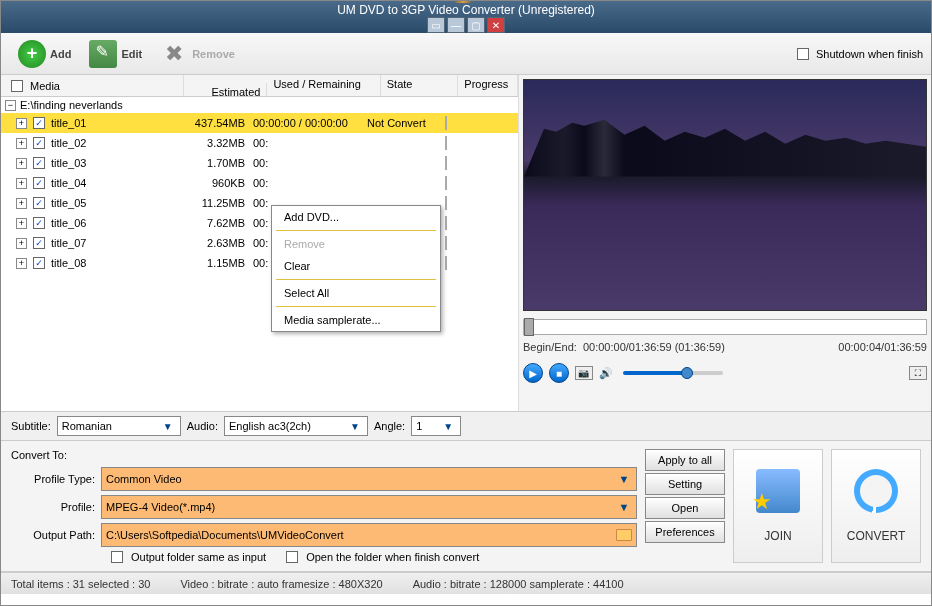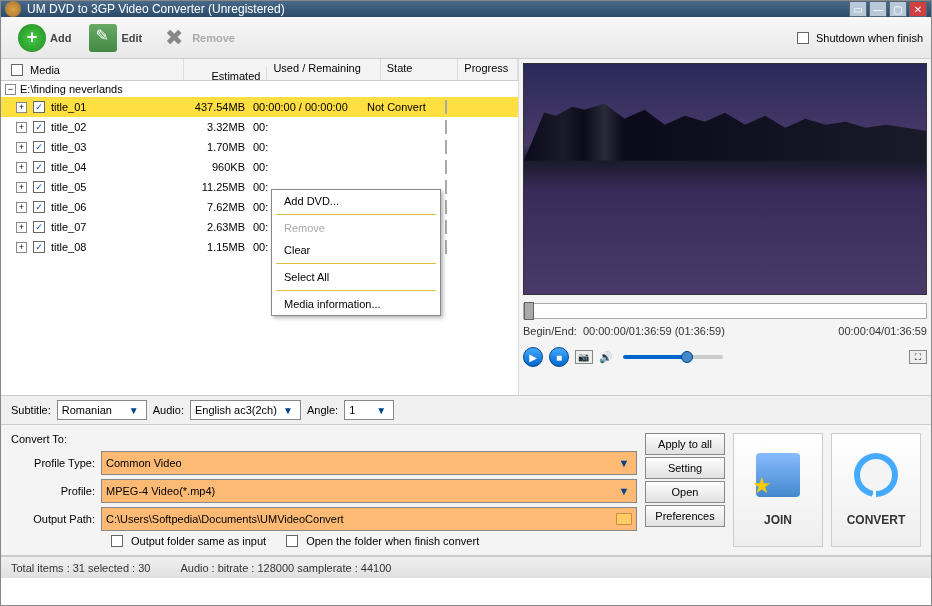--- a/index.html
+++ b/index.html
@@ -1,18 +1,18 @@
 <!DOCTYPE html>
 <html><head>
 <meta charset="utf-8">
 <style>
 * { box-sizing: border-box; margin: 0; padding: 0; font-family: Tahoma, Arial, sans-serif; font-size: 11px; }
 body { background: #fff; width: 932px; height: 606px; overflow: hidden; border: 1px solid #888; }
 
-.titlebar { height: 16px; background: linear-gradient(#4a6a8a, #2a4a6a); color: #fff; display: flex; align-items: center; padding: 0 4px; }
+.titlebar { height: 32px; background: linear-gradient(#4a6a8a, #2a4a6a); color: #fff; display: flex; align-items: center; padding: 0 4px; flex-direction: column; }
 .titlebar-icon { width: 16px; height: 16px; background: radial-gradient(circle, #d8a048, #a87028); border-radius: 50%; margin-right: 6px; }
 .titlebar-title { flex: 1; font-size: 12px; }
 .titlebar-btns { display: flex; gap: 2px; }
 .titlebar-btn { width: 18px; height: 16px; background: #b8c8d8; border: 1px solid #556677; display: flex; align-items: center; justify-content: center; cursor: pointer; font-size: 10px; }
 .titlebar-btn.close { background: #d04040; color: #fff; }
 
 .toolbar { height: 42px; background: linear-gradient(#f8f8f8, #e8e8e8); border-bottom: 1px solid #ccc; display: flex; align-items: center; padding: 0 8px; }
 .tool-btn { display: flex; align-items: center; gap: 4px; padding: 2px 8px; cursor: pointer; border: 1px solid transparent; }
 .tool-icon { width: 28px; height: 28px; display: flex; align-items: center; justify-content: center; }
 .ico-add { background: radial-gradient(circle, #4c4, #282); border-radius: 50%; color: #fff; font-size: 18px; font-weight: bold; }
@@ -79,21 +79,21 @@
 .convert-btns { display: flex; flex-direction: column; gap: 2px; width: 80px; }
 .btn { height: 22px; border: 1px solid #888; background: linear-gradient(#fff, #e0e0e0); display: flex; align-items: center; justify-content: center; cursor: pointer; font-size: 11px; }
 
 .action-btns { display: flex; gap: 8px; }
 .big-btn { width: 90px; display: flex; flex-direction: column; align-items: center; justify-content: center; cursor: pointer; border:1px solid #ccc; background:linear-gradient(#fff,#eee); padding:4px; }
 .big-icon { width: 44px; height: 44px; }
 .join-icon { background: linear-gradient(#8bf, #48c); border-radius: 4px; position: relative; }
 .join-icon::after { content:'★'; position:absolute; bottom:-2px; left:-4px; color:#fc0; font-size:22px; }
 .convert-icon { border-radius: 50%; background: conic-gradient(#4af 0deg 180deg, #fff 180deg 190deg, #4af 190deg 360deg); position:relative; }
 .convert-icon::after { content:''; position:absolute; inset:6px; background:#f4f4f4; border-radius:50%; }
-.big-label { font-weight: bold; margin-top: 16px; color: #333; font-size: 12px; }
+.big-label { font-weight: normal; margin-top: 16px; color: #333; font-size: 12px; }
 
 .statusbar { height: 22px; background: linear-gradient(#f0f0f0, #e0e0e0); border-top: 1px solid #ccc; display: flex; align-items: center; padding: 0 10px; gap: 30px; font-size: 11px; color: #333; }
 
 .context-menu { position: absolute; left: 270px; top: 108px; width: 170px; background: #fff; border: 1px solid #888; box-shadow: 2px 2px 4px rgba(0,0,0,0.3); z-index: 100; }
 .context-item { padding: 5px 12px; font-size: 11px; cursor: pointer; }
 .context-item.disabled { color: #aaa; cursor: default; }
 .context-sep { height: 1px; background: #e0c040; margin: 2px 4px; }
 .folder-icon { display:inline-block; width:16px; height:12px; background:#fc6; border:1px solid #c84; border-radius:1px; margin-left:4px; cursor:pointer; }
 </style>
 </head>
@@ -239,21 +239,21 @@
         </div>
 
       <div class="context-menu">
         <div class="context-item">Add DVD...</div>
         <div class="context-sep"></div>
         <div class="context-item disabled">Remove</div>
         <div class="context-item">Clear</div>
         <div class="context-sep"></div>
         <div class="context-item">Select All</div>
         <div class="context-sep"></div>
-        <div class="context-item">Media information...</div>
+        <div class="context-item">Media samplerate...</div>
       </div>
     </div>
   </div>
 
   <div class="preview-pane">
     <div class="preview-img">
       <div class="skyline"></div>
     </div>
     <div class="timeline">
       <div class="timeline-handle"></div>
@@ -271,26 +271,26 @@
           <div class="vol-thumb"></div>
         </div>
       <div class="ctrl-spacer"></div>
       <div class="ctrl-icon">⛶</div>
     </div>
   </div>
 </div>
 
 <div class="subtitle-row">
   <span>Subtitle:</span>
-  <div class="sel" style="width:90px;">
+  <div class="sel" style="width:124px;">
       <span style="flex:1">Romanian</span>
       <span class="sel-arrow">▼</span>
     </div>
   <span>Audio:</span>
-  <div class="sel" style="width:111px;">
+  <div class="sel" style="width:144px;">
       <span style="flex:1">English ac3(2ch)</span>
       <span class="sel-arrow">▼</span>
     </div>
   <span>Angle:</span>
   <div class="sel" style="width:50px;">
       <span style="flex:1">1</span>
       <span class="sel-arrow">▼</span>
     </div>
 </div>
 
@@ -342,14 +342,15 @@
     </div>
     <div class="big-btn">
       <div class="big-icon convert-icon"></div>
       <div class="big-label">CONVERT</div>
     </div>
   </div>
 </div>
 
 <div class="statusbar">
   <span>Total items : 31  selected : 30</span>
+  <span>Video : bitrate : auto framesize : 480X320</span>
   <span>Audio : bitrate : 128000 samplerate : 44100</span>
 </div>
 
 </body></html>

